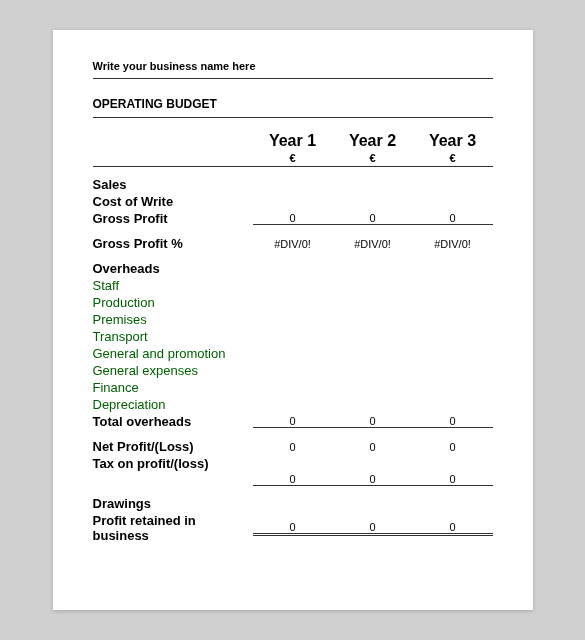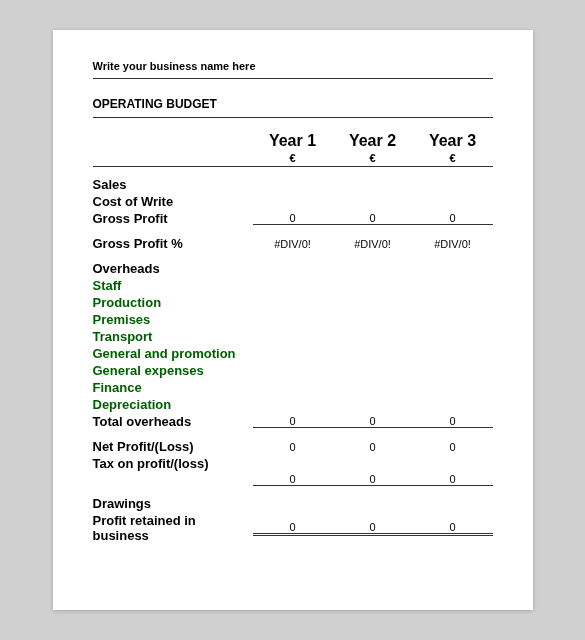--- a/index.html
+++ b/index.html
@@ -72,21 +72,21 @@
     .row-label {
       flex: 1;
       font-size: 13px;
       color: #000;
     }
     .row-label.bold {
       font-weight: bold;
     }
     .row-label.overhead-item {
       color: #005f00;
-      font-weight: bold;
+      font-weight: normal;
     }
     .col-val {
       width: 80px;
       text-align: center;
       font-size: 11px;
     }
     .col-val.divider-bottom {
       border-bottom: 1px solid #333;
     }
     .section-gap {

